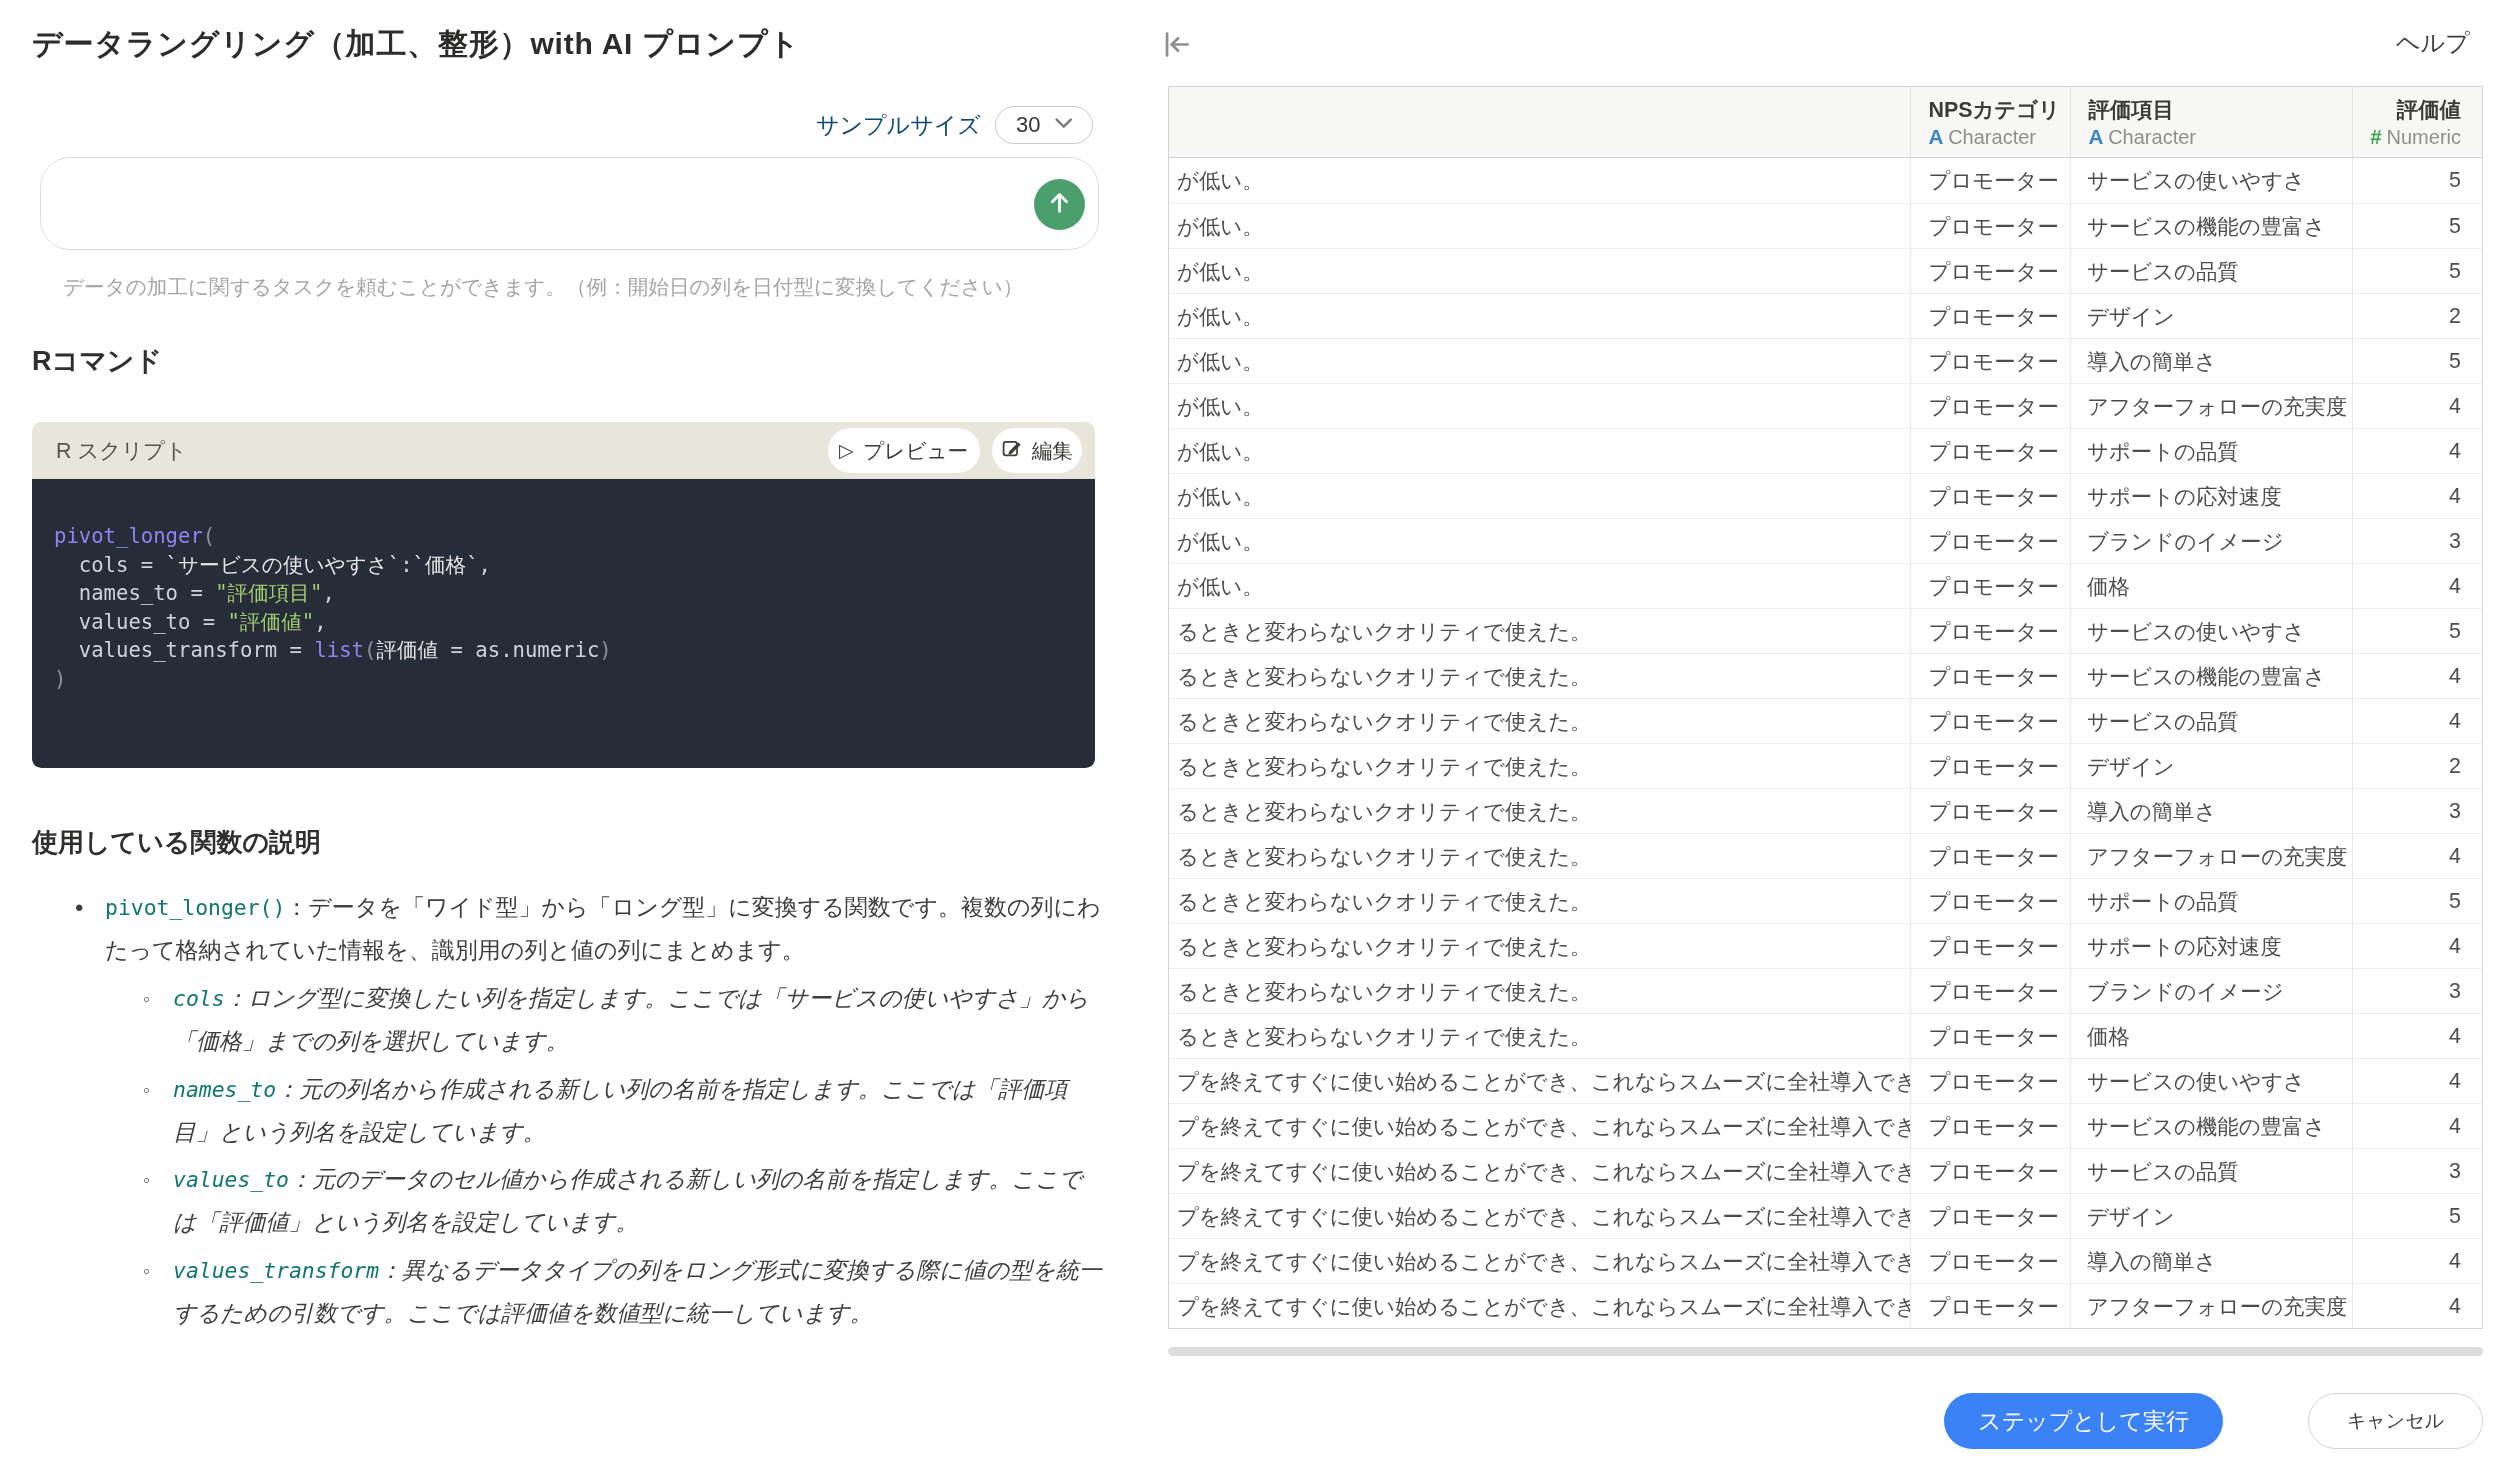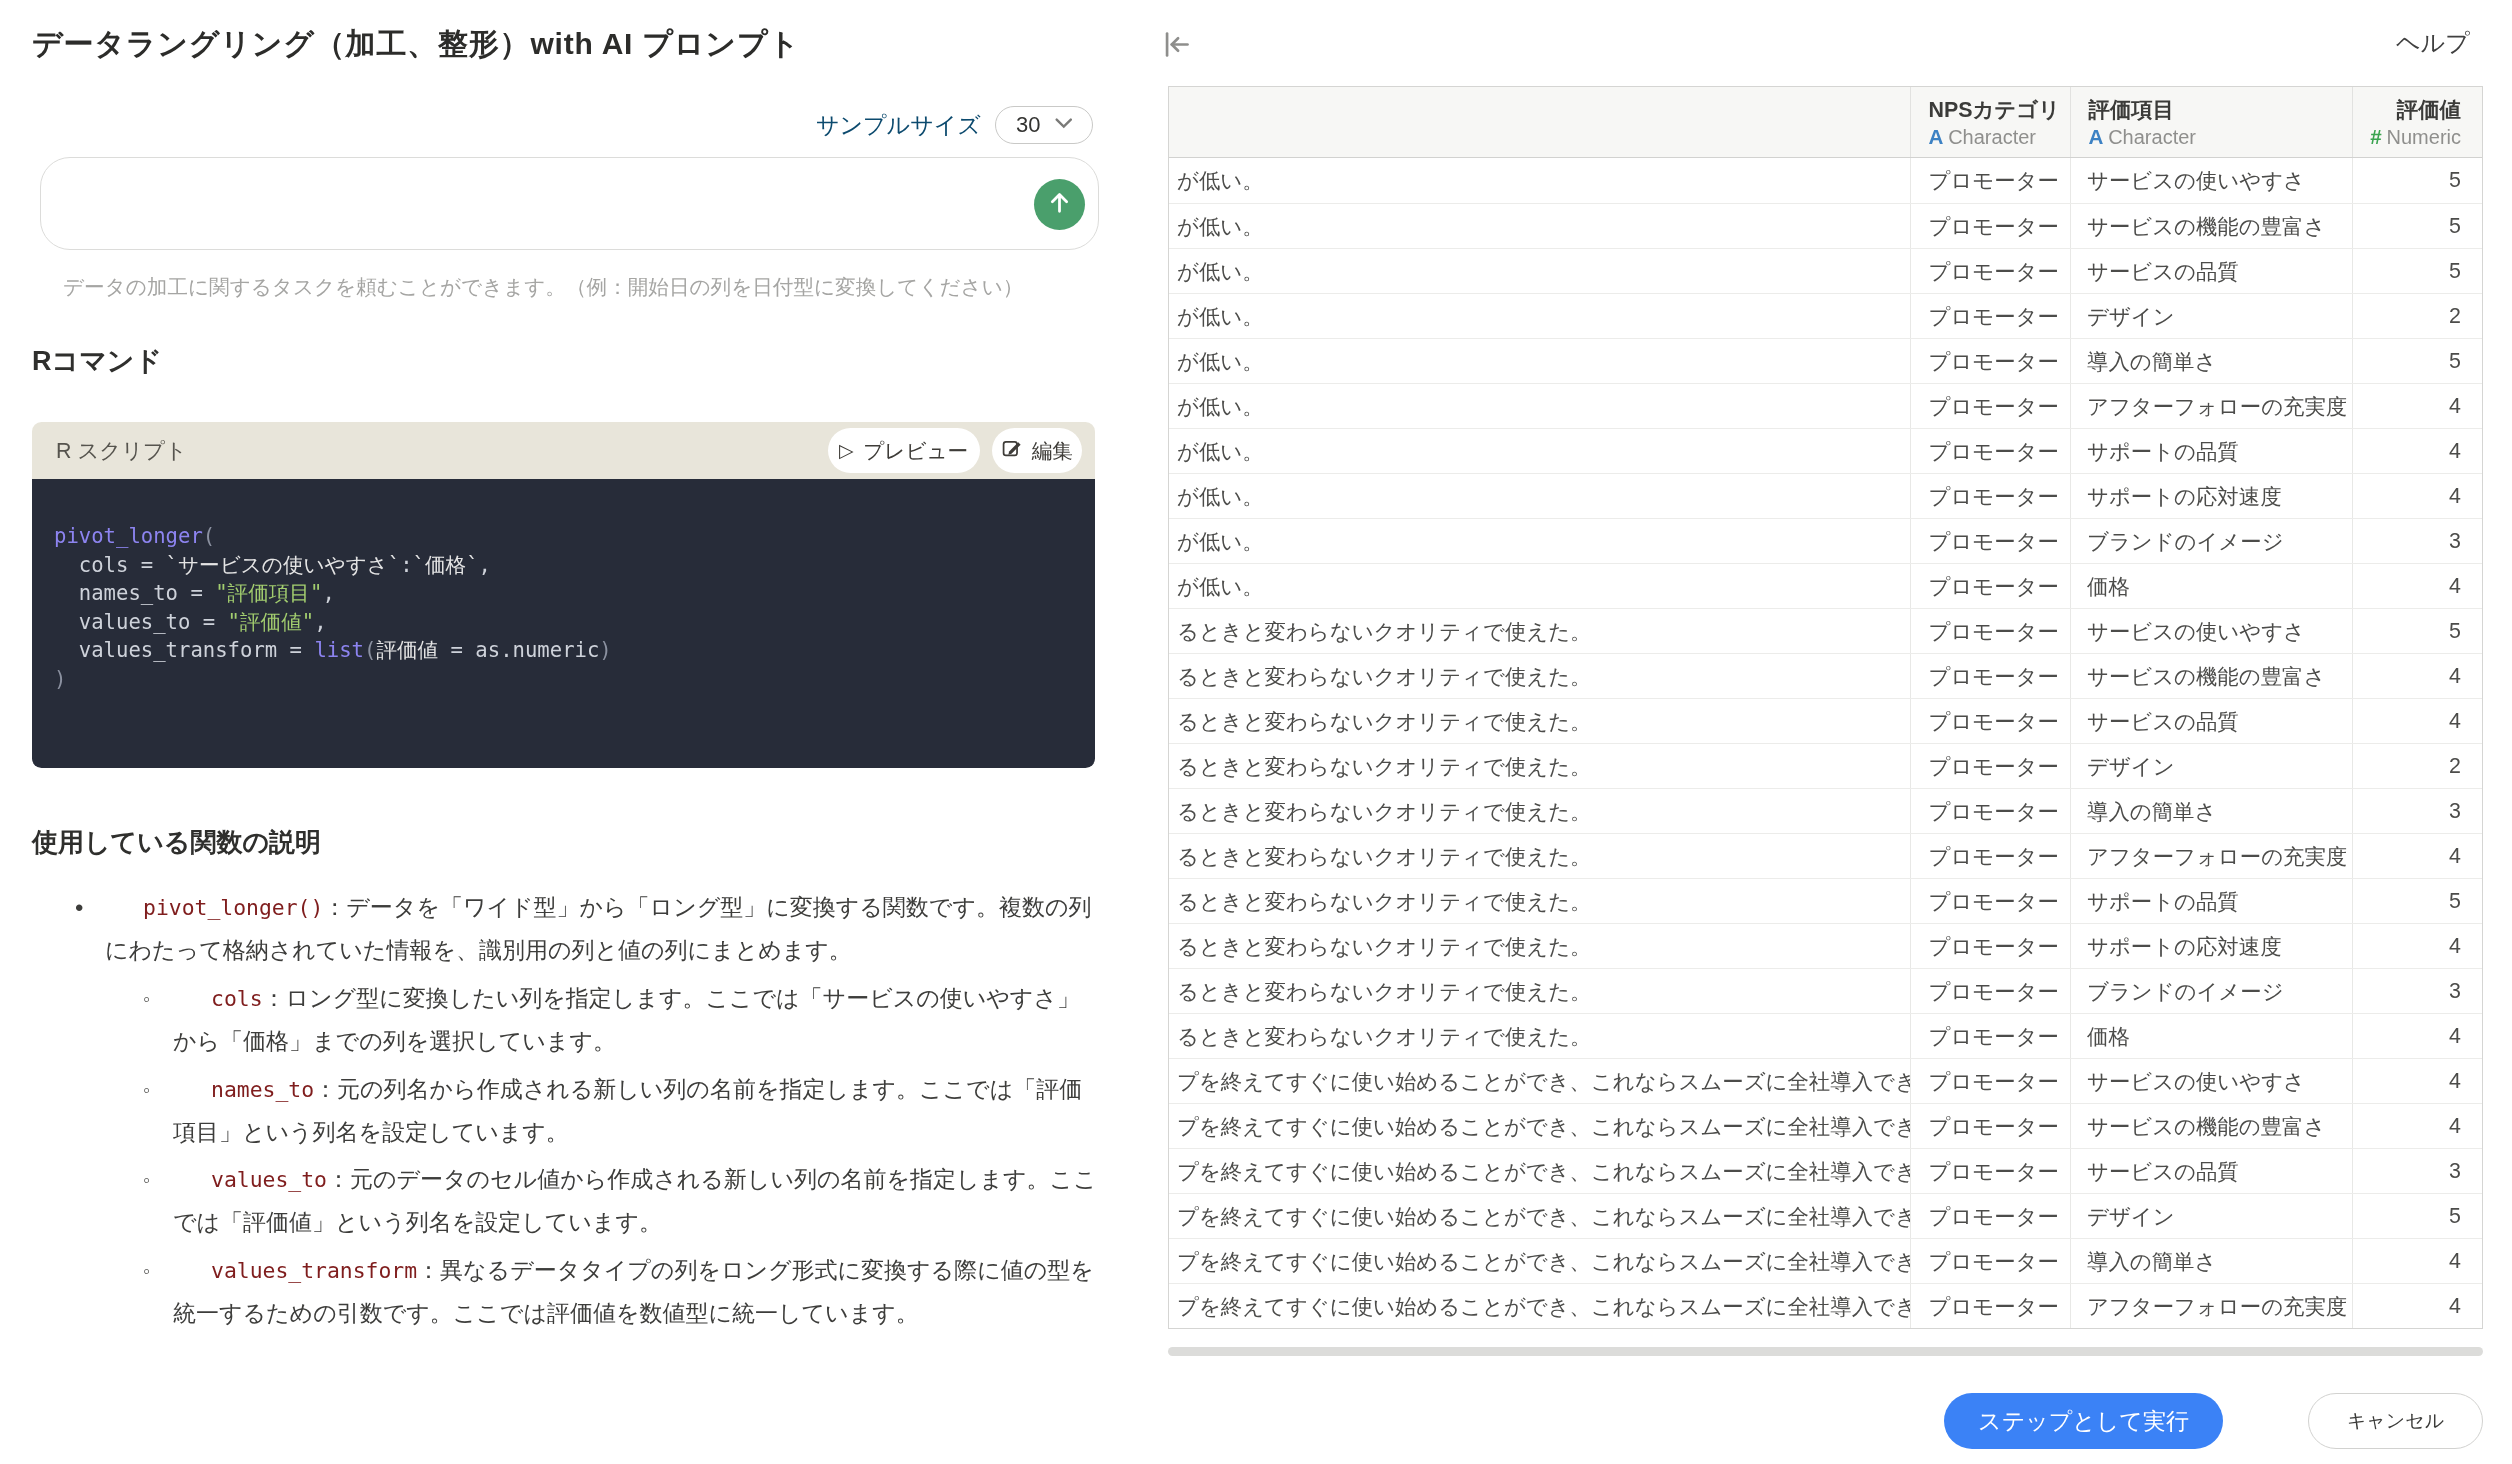--- a/index.html
+++ b/index.html
@@ -43,23 +43,23 @@
   .tok-pln { color:#ced2da; }
   .tok-bt  { color:#e5e5e5; }
   .tok-str { color:#a3ce6f; }
   .tok-pun { color:#8b91a0; }
 
   #doc-heading { left:32px; top:825px; font-size:26px; font-weight:bold; color:#2f2f2d; }
   #doc-list { left:32px; top:878px; width:1070px; }
   #doc-list li { list-style:none; position:relative; font-size:23px; line-height:43px; color:#3d3d3b; }
   #doc-list li.l1 { padding-left:73px; margin-top:8px; }
   #doc-list li.l1::before { content:"•"; position:absolute; left:43px; top:0; font-size:24px; color:#3d3d3b; }
-  #doc-list li.l2 { padding-left:141px; margin-top:4.8px; }
+  #doc-list li.l2 { padding-left:141px; margin-top:4.8px;font-style:italic; }
   #doc-list li.l2::before { content:"◦"; position:absolute; left:111px; top:0; font-size:20.6px; color:#5a5a58; }
-  .inline-code { font-family:"DejaVu Sans Mono", monospace; font-size:21.4px; color:#7f1d1d;margin-left:38px; }
+  .inline-code { font-family:"DejaVu Sans Mono", monospace; font-size:21.4px; color:#0f766e; }
 
   
   #collapse-btn { left:1157px; top:27px; width:38px; height:38px; background:none; border:none; cursor:pointer; }
   #help-link { left:2396px; top:27px; font-size:24px; color:#404040; text-decoration:none; cursor:pointer; }
 
   #data-table { left:1168px; top:86px; width:1315px; border:1.6px solid #d5d5d3; background:#fff; }
   .trow { display:grid; grid-template-columns:741px 160px 282px 128px; }
   #table-head .trow { height:71px; background:#f7f7f5; border-bottom:1.6px solid #d2d2d0; }
   .hcell { padding:9.5px 0 0 17.5px; border-left:1.6px solid #e2e2e0; }
   .hcell:first-child { border-left:none; }

